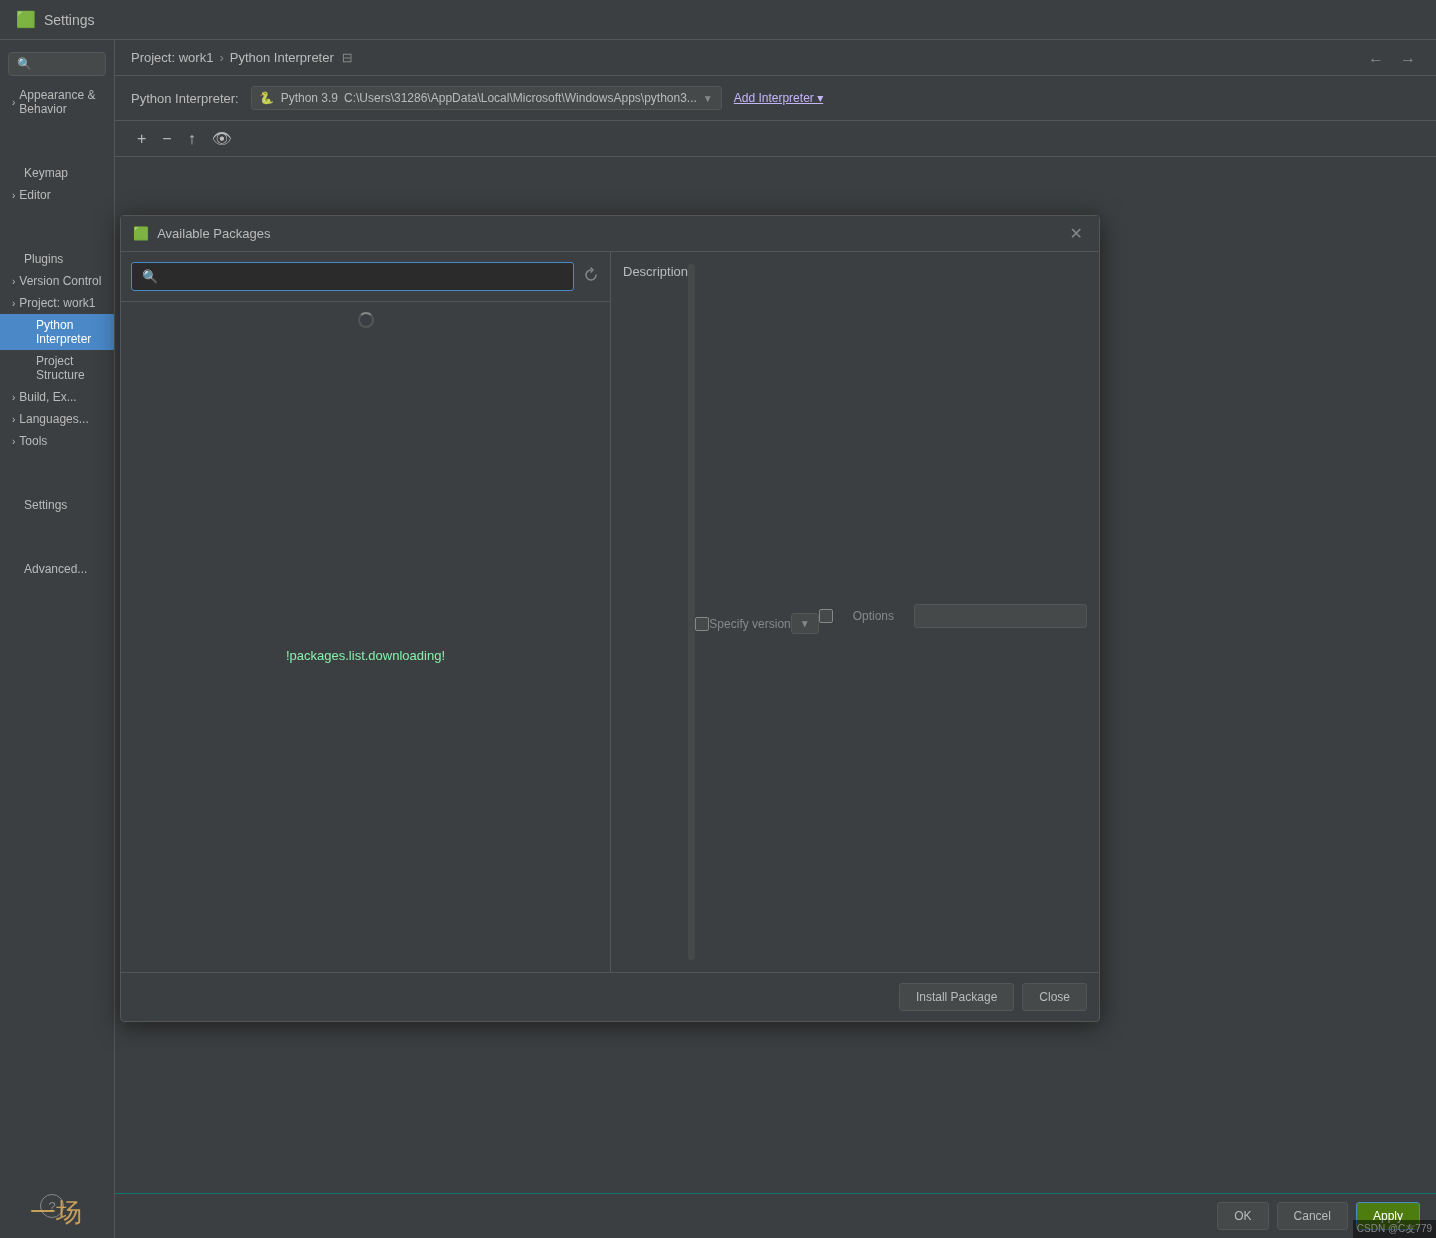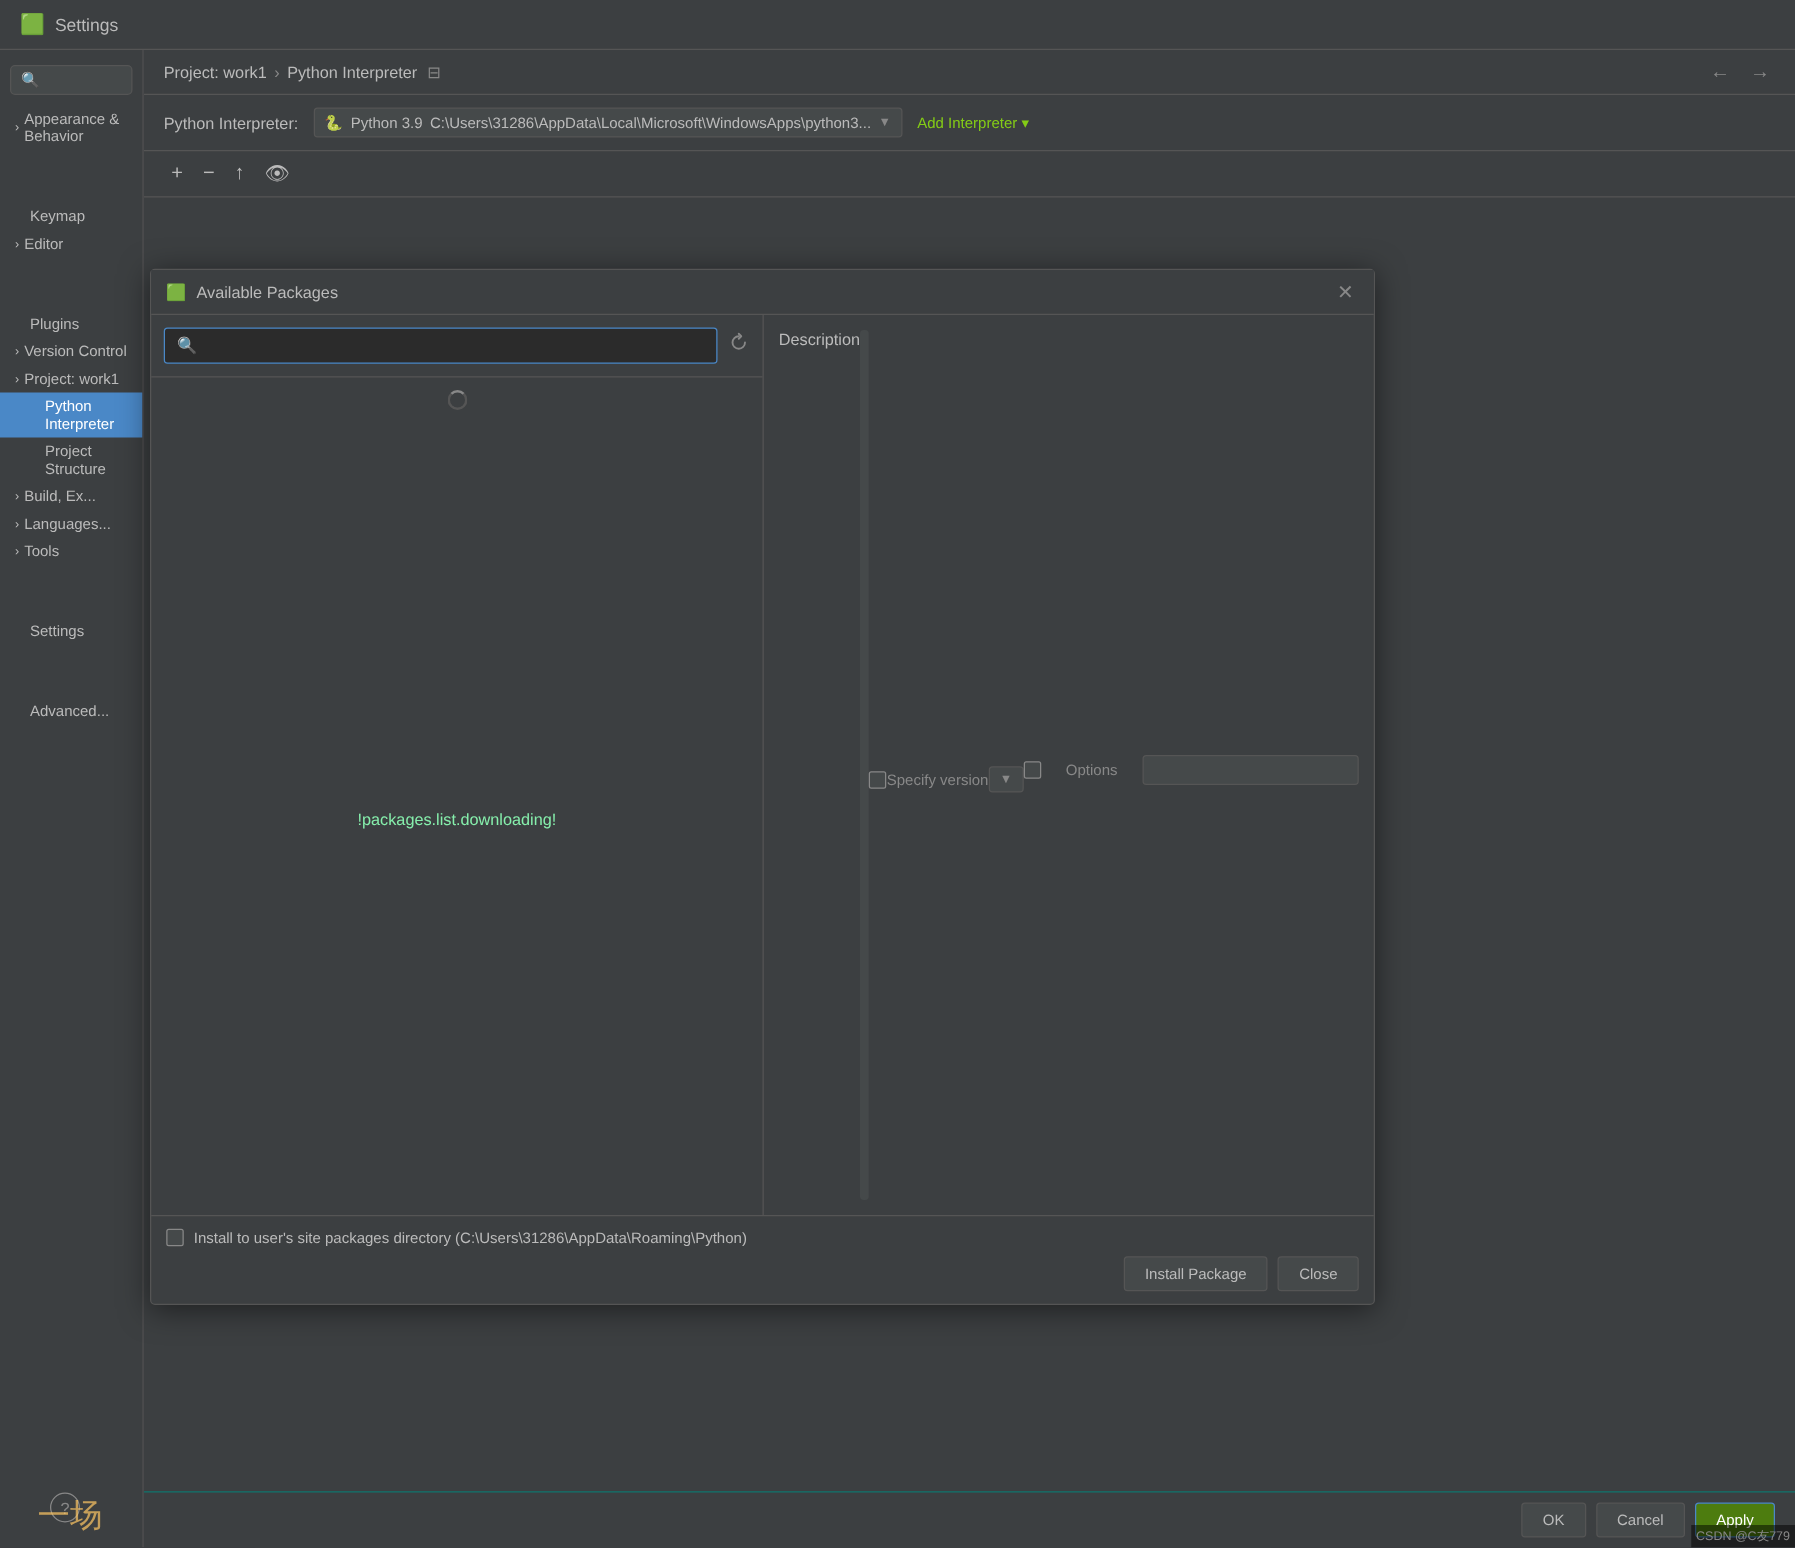--- a/index.html
+++ b/index.html
@@ -150,25 +150,26 @@
       padding: 4px 8px;
       font-size: 12px;
       display: flex;
       align-items: center;
       gap: 6px;
       min-width: 380px;
       cursor: pointer;
     }
 
     .add-interpreter-btn {
-      color: #84cc16;
+      color: #c4b5fd;
       cursor: pointer;
       font-size: 12px;
       background: none;
       border: none;
+      text-decoration: underline;
     }
 
     .toolbar-bar {
       padding: 6px 16px;
       display: flex;
       align-items: center;
       gap: 4px;
       border-bottom: 1px solid #555;
     }
 
@@ -650,22 +651,18 @@
 
       <div class="options-row">
         <input type="checkbox" class="options-checkbox" style="">
         <span class="options-label">Options</span>
         <input type="text" class="options-input" style="">
       </div>
     </div>
   </div>
 
   <div class="dialog-footer">
-    <div class="install-site-row">
-      <input type="checkbox" class="site-checkbox" style="">
-      <span class="site-label">Install to user's site packages directory (C:\Users\31286\AppData\Roaming\Python)</span>
-    </div>
     <div class="dialog-action-row">
       <button class="btn btn-secondary">Install Package</button>
       <button class="btn btn-secondary">Close</button>
     </div>
   </div>
 </div>
 
 </body></html>

